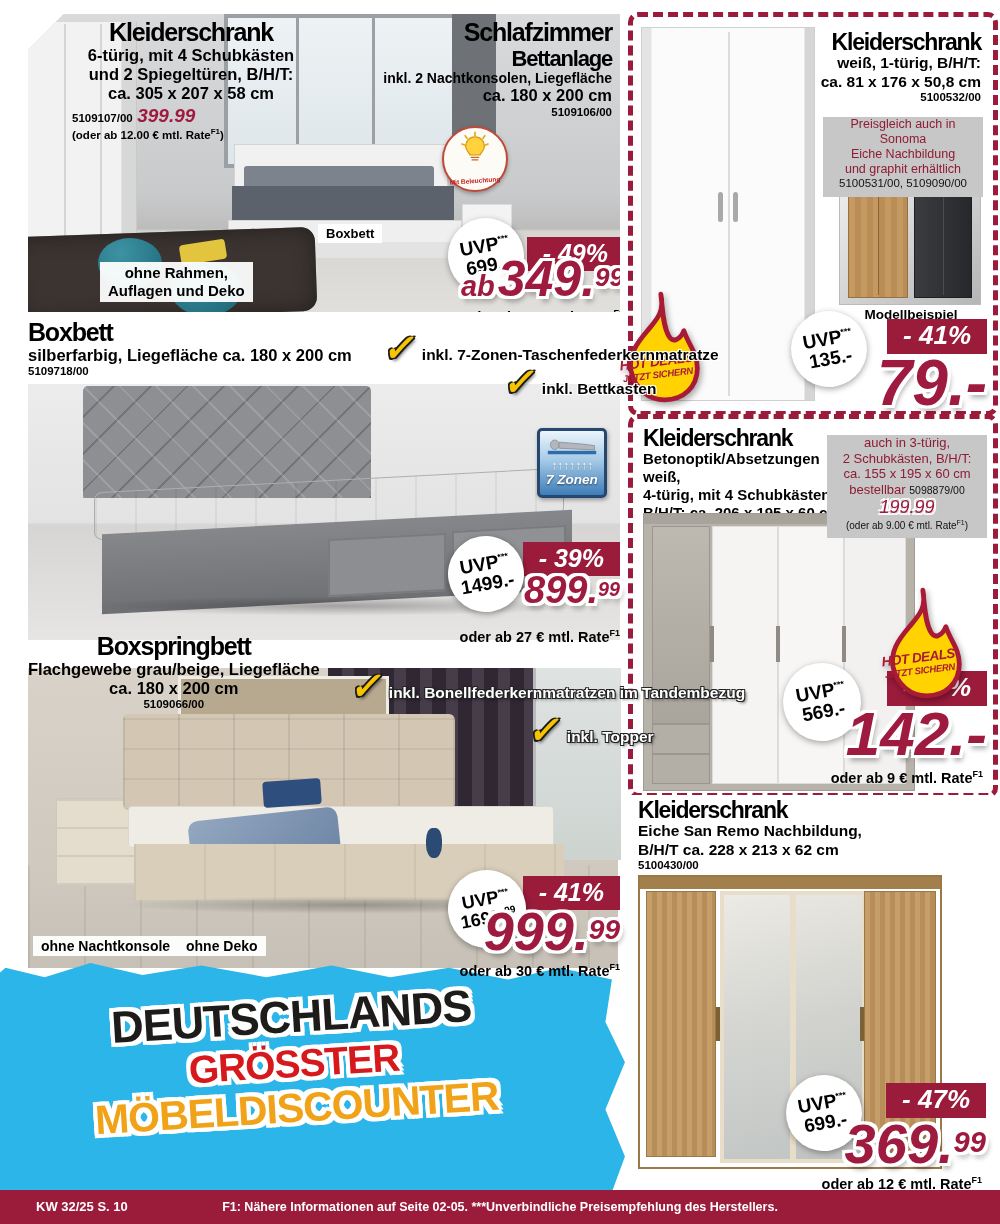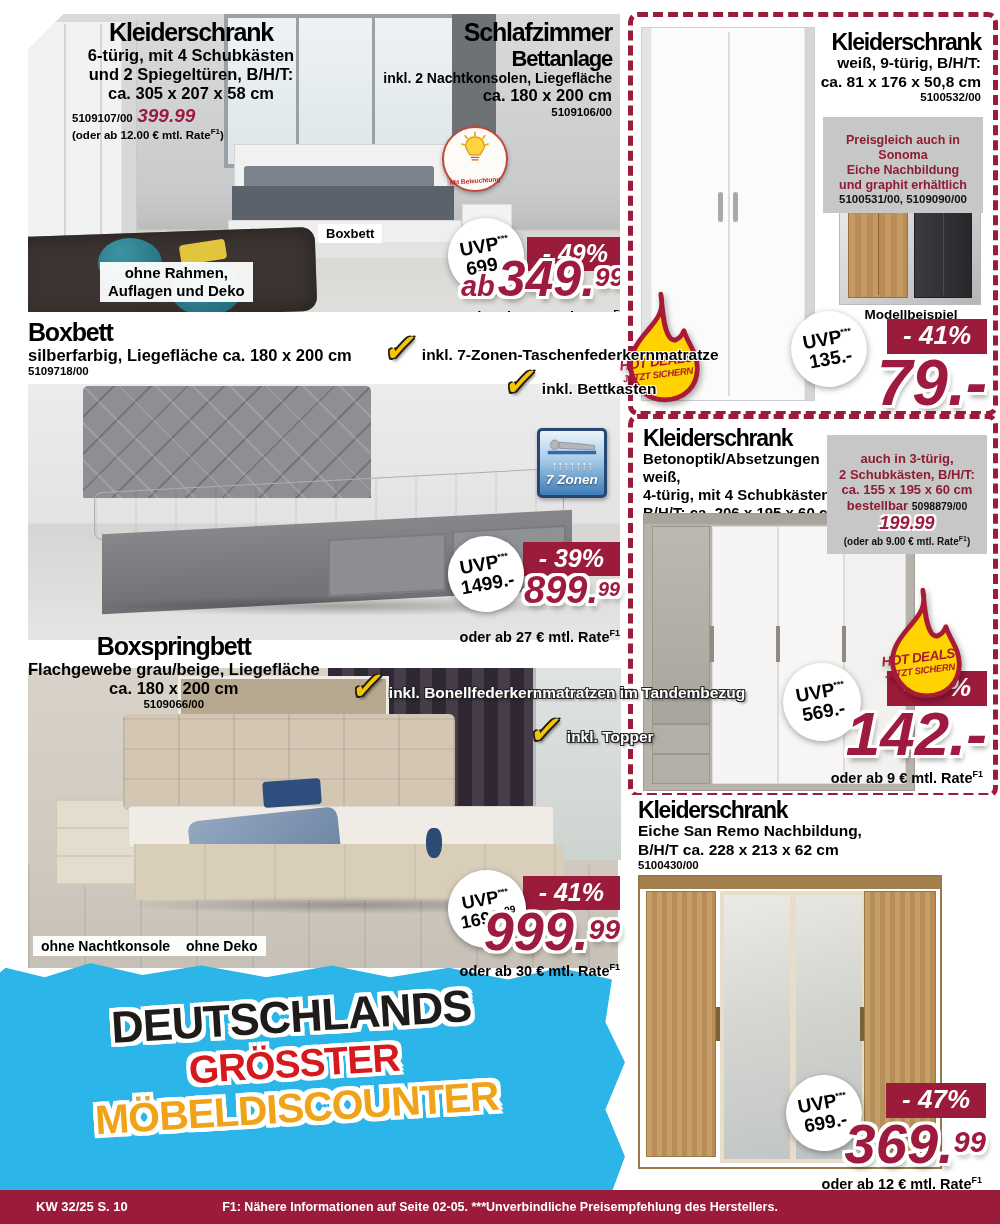--- a/index.html
+++ b/index.html
@@ -34,22 +34,22 @@
   .checkmark{font-weight:bold;font-size:38px;line-height:.75;color:#f6c400;transform:skewX(-12deg);
              text-shadow:-2px -1px 0 #1a1a1a,2px 1px 0 #1a1a1a,-1px 2px 0 #1a1a1a,2px -1px 0 #1a1a1a,3px 3px 3px rgba(0,0,0,.45);}
   .checktext{font-weight:bold;font-size:15.5px;margin-top:12px;white-space:nowrap;}
   .check.dark .checktext{color:#000;text-shadow:-1px -1px 0 #fff,1px -1px 0 #fff,-1px 1px 0 #fff,1px 1px 0 #fff;}
   .check.light .checktext{color:#fff;text-shadow:-1px -1px 0 #222,1px -1px 0 #222,-1px 1px 0 #222,1px 1px 0 #222,2px 2px 3px rgba(0,0,0,.6);}
   .whitetag{position:absolute;background:rgba(255,255,255,.94);color:#000;font-weight:bold;padding:2px 8px;z-index:4;}
 
   
   .panel{position:absolute;border:5px dashed #9b1b3b;border-radius:10px;z-index:2;background:#fff;}
   .panel3{position:absolute;z-index:2;background:#fff;}
-  .infobox{position:absolute;background:#c7c7c7;text-align:center;font-weight:bold;color:#8e1c34;
-           padding:16px 4px 6px;z-index:3;line-height:1.2;}
+  .infobox{position:absolute;background:#c7c7c7;text-align:center;font-weight:normal;color:#8e1c34;
+           padding:0 4px 6px;z-index:3;line-height:1.2;}
   .infobox .skuline{color:#111;}
 
   
   .flame{position:absolute;width:96px;height:118px;z-index:6;filter:drop-shadow(2px 3px 3px rgba(0,0,0,.35));}
   .flame svg{position:absolute;left:0;top:0;}
   .flame .ftext{position:absolute;left:0;right:0;top:55%;text-align:center;transform:rotate(-7deg);
                 color:#a81a35;font-style:italic;font-weight:bold;line-height:1.15;}
   .ftext .l1{font-size:13.5px;letter-spacing:-.5px;}
   .ftext .l2{font-size:9.5px;letter-spacing:-.3px;}
 
@@ -270,21 +270,21 @@
   </div>
 
   <div class="panel" style="left:628px;top:12px;width:360px;height:394px;">
     <div class="abs" style="left:8px;top:10px;width:172px;height:372px;background:linear-gradient(90deg,#e4e4e4 0 5%,#fbfbfb 6% 94%,#d6d6d6 95% 100%);border:1px solid #cfcfcf;">
       <div class="abs" style="left:50%;top:4px;bottom:4px;width:2px;background:#dcdcdc;"></div>
       <div class="abs" style="left:44%;top:44%;width:5px;height:30px;background:#a9a9a9;border-radius:3px;"></div>
       <div class="abs" style="left:53%;top:44%;width:5px;height:30px;background:#a9a9a9;border-radius:3px;"></div>
     </div>
     <div class="abs" style="right:12px;top:14px;width:180px;text-align:right;">
       <div class="ptitle" style="font-size:23px;">Kleiderschrank</div>
-      <div class="pdesc" style="font-size:15.5px;">weiß, 9-türig, B/H/T:</div>
+      <div class="pdesc" style="font-size:15.5px;">weiß, 1-türig, B/H/T:</div>
       <div class="pdesc" style="font-size:15.5px;">ca. 81 x 176 x 50,8 cm</div>
       <div class="psku">5100532/00</div>
     </div>
     <div class="infobox" style="right:10px;top:100px;width:152px;font-size:12.5px;">
       <div>Preisgleich auch in Sonoma</div>
       <div>Eiche Nachbildung</div>
       <div>und graphit erhältlich</div>
       <div class="skuline" style="font-size:11.5px;">5100531/00, 5109090/00</div>
     </div>
     <div class="abs" style="right:12px;top:162px;width:140px;height:124px;background:linear-gradient(135deg,#efefef,#b5b5b5);border:1px solid #bbb;">

